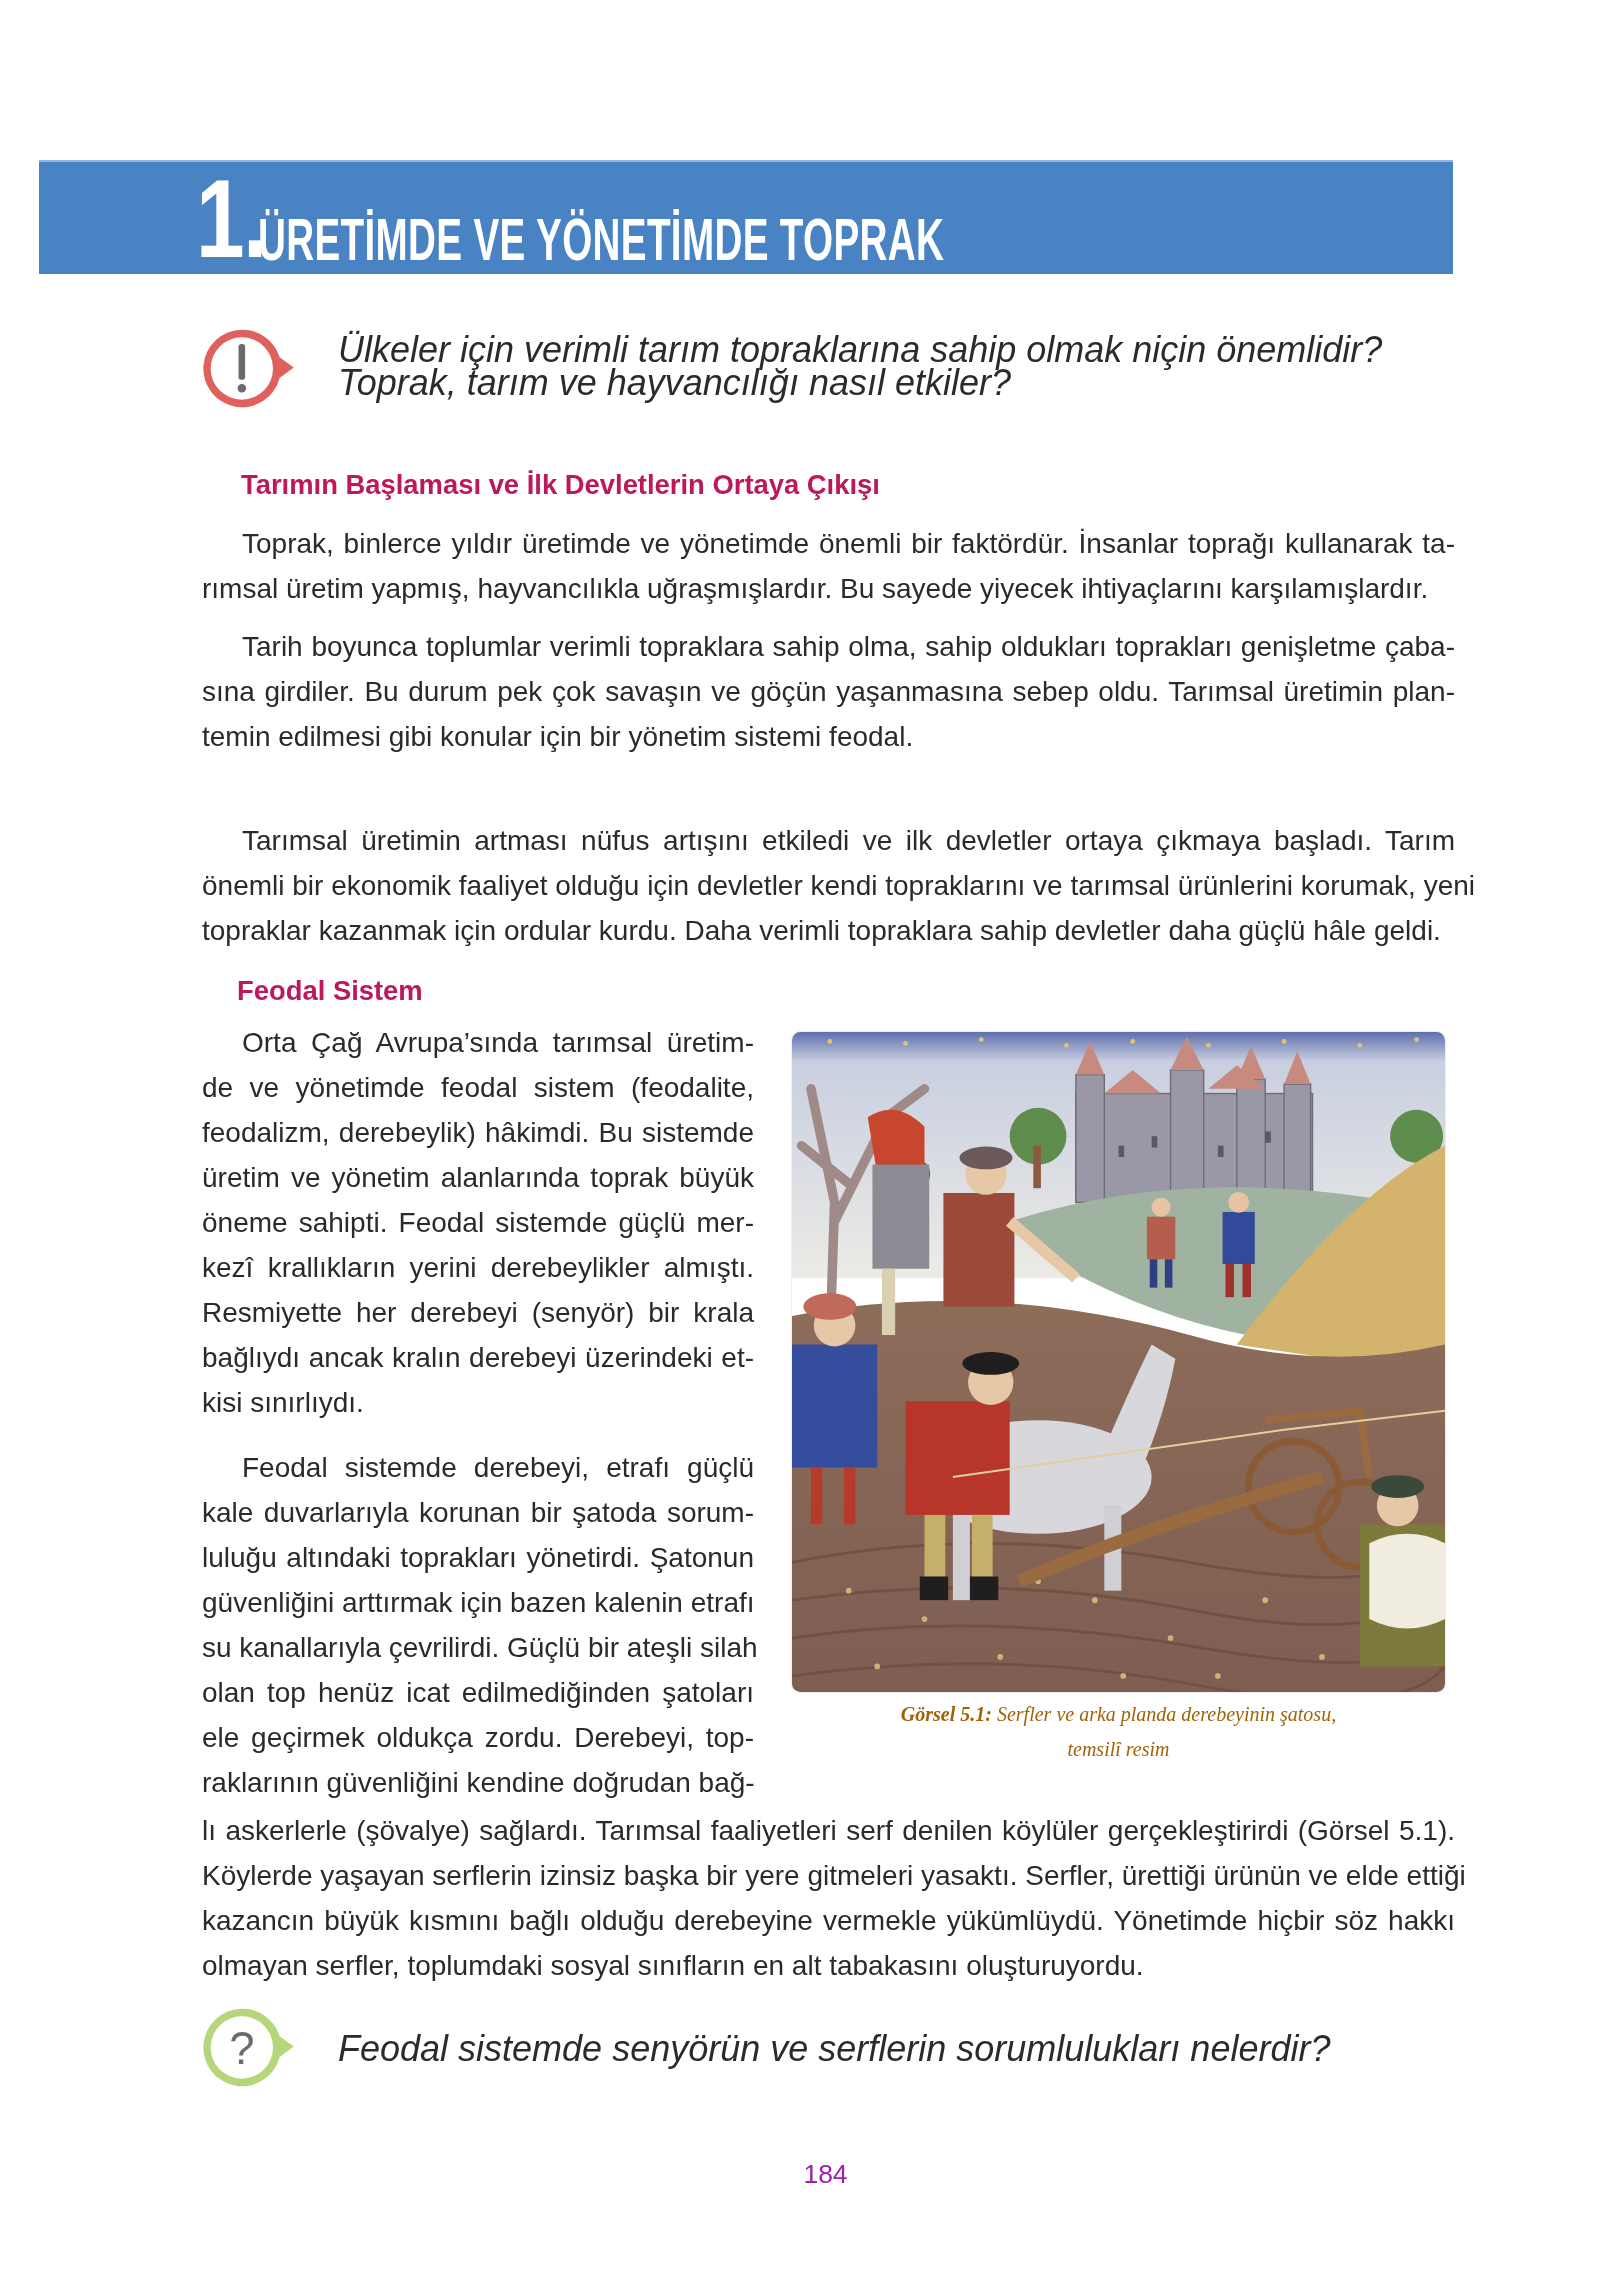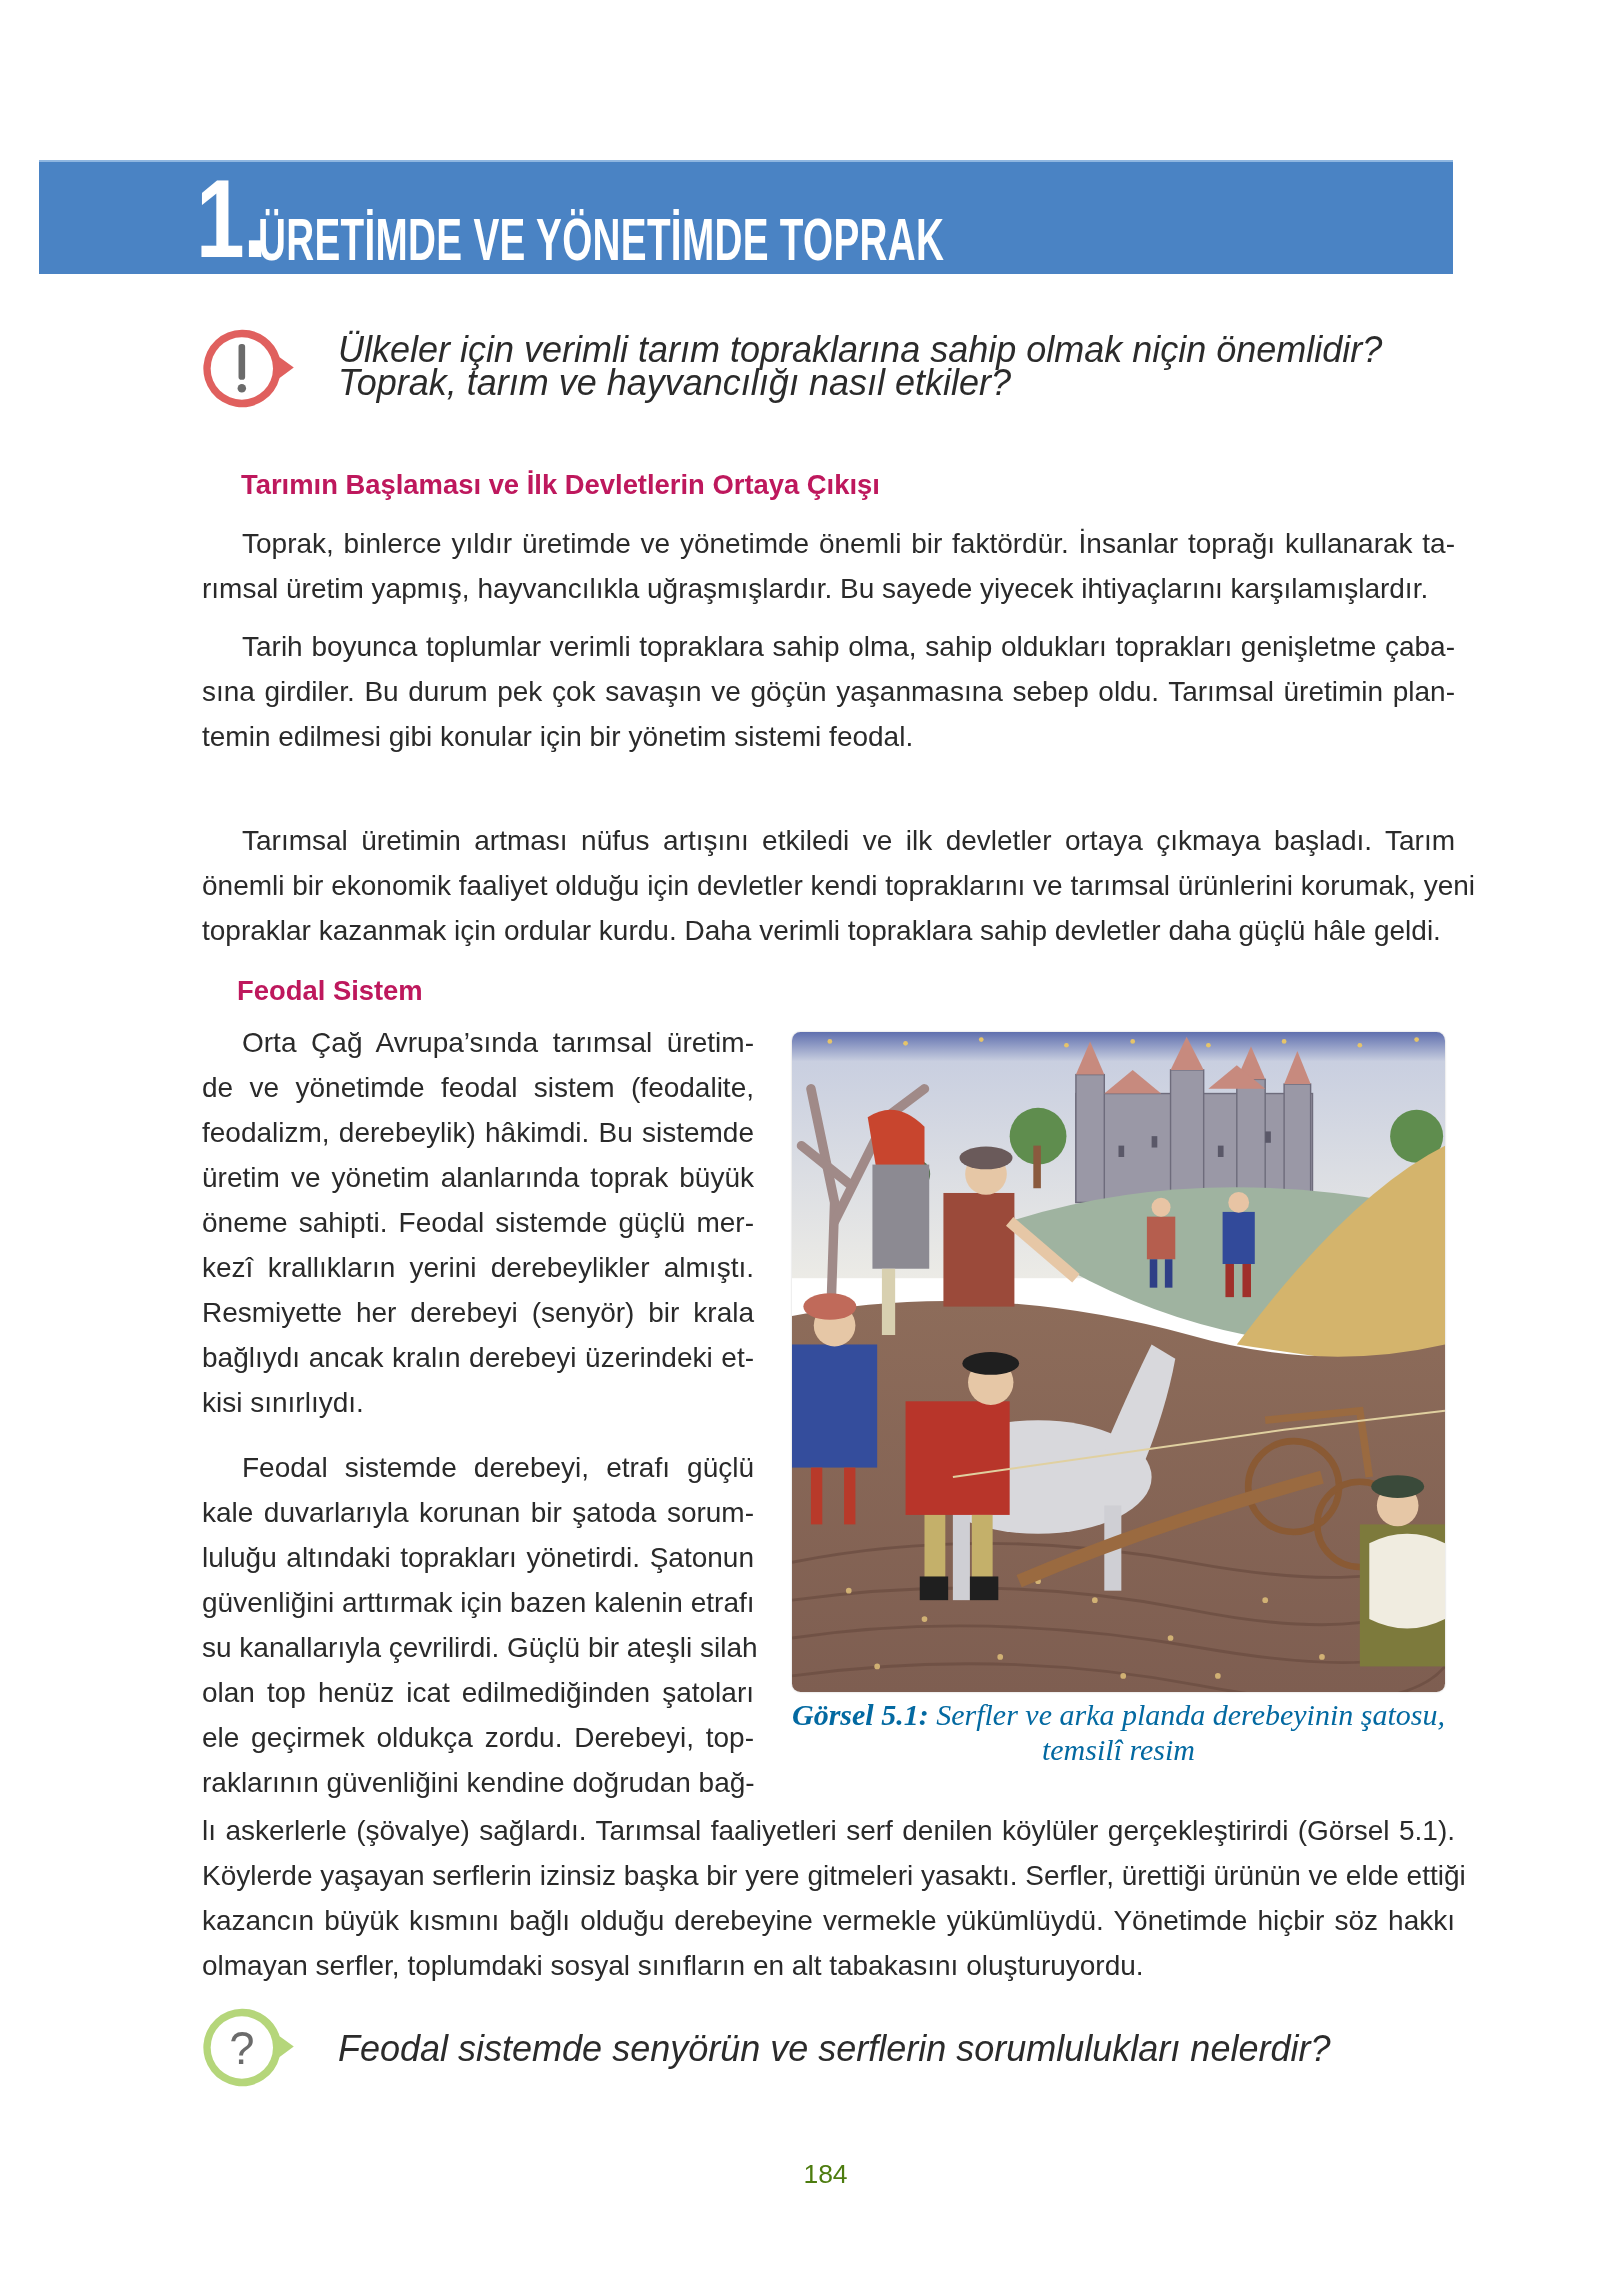--- a/index.html
+++ b/index.html
@@ -28,24 +28,24 @@
   .body-text { font-size:28px; line-height:45px; color:#2a2a2a; text-align:justify;
                text-align-last:left; hyphens:manual; }
   .line { display:block; text-align:justify; text-align-last:justify; white-space:nowrap; overflow:visible; }
   .line.last { text-align-last:left; }
   .line.indent { padding-left:40px; }
 
   
   .figure { left:792px; top:1032px; width:653px; height:660px; border-radius:8.5px; overflow:hidden;
             box-shadow:0 0 1.9px rgba(0,0,0,0.25); }
   .caption { left:792px; width:653px; text-align:center; font-family:"Liberation Serif", serif;
-             font-style:italic; font-size:30px; line-height:35px; color:#0369a1; }
+             font-style:italic; font-size:20px; line-height:35px; color:#a16207; }
   .caption b { font-weight:bold; }
 
-  .page-number { left:778px; top:2157px; width:95px; text-align:center; font-size:26.5px; line-height:34px; color:#4d7c0f; }
+  .page-number { left:778px; top:2157px; width:95px; text-align:center; font-size:26.5px; line-height:34px; color:#a21caf; }
 </style>
 </head>
 <body>
 
 <div class="abs header-band"></div>
 <div class="abs chapter-num">1.</div>
 <div class="abs chapter-title">ÜRETİMDE VE YÖNETİMDE TOPRAK</div>
 
 <div class="abs callout-icon" style="left:200px; top:326px;">
   <svg width="95" height="85" viewBox="0 0 100 90">

